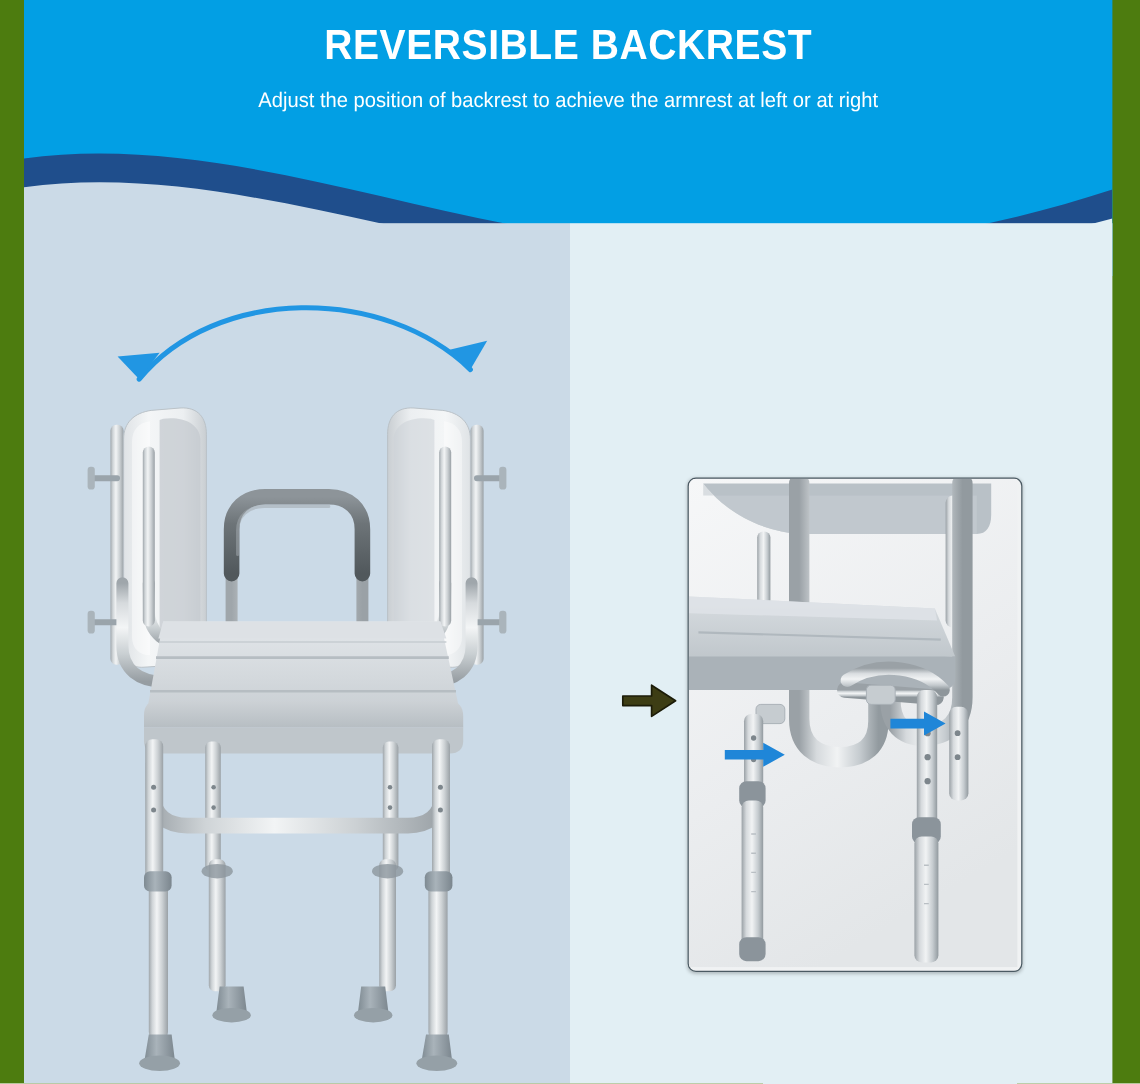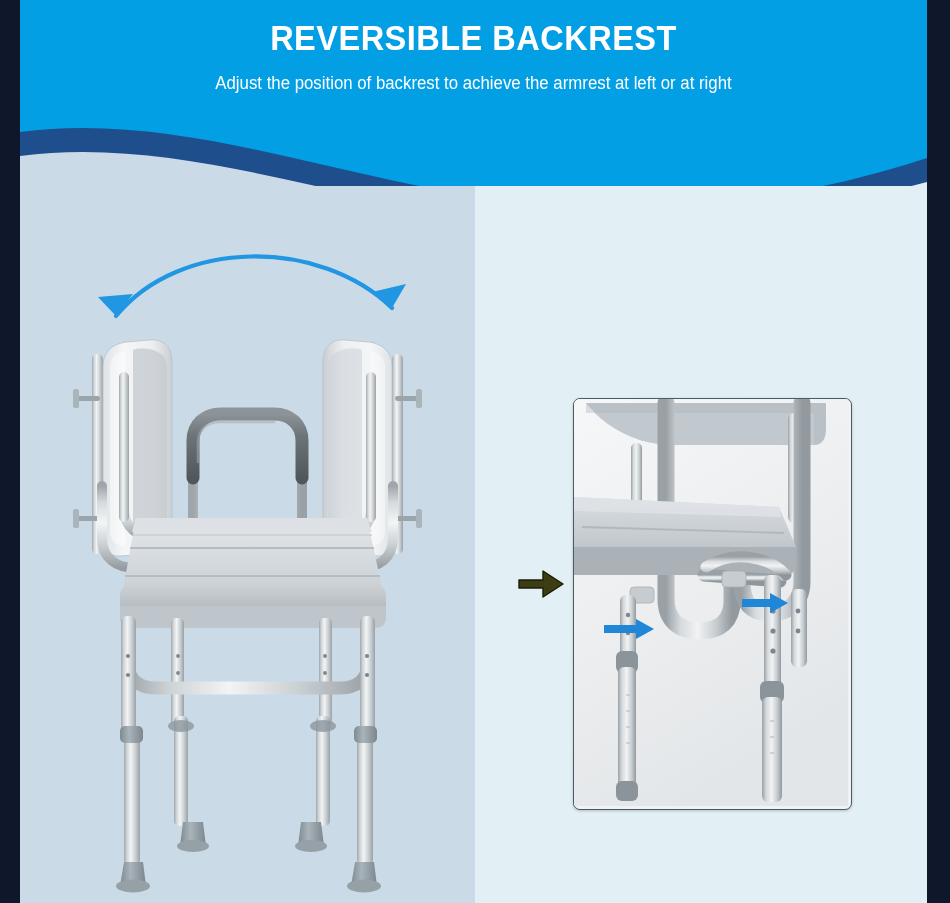--- a/index.html
+++ b/index.html
@@ -8,21 +8,21 @@
     background: #ffffff;
   }
   body {
     font-family: "Liberation Sans", sans-serif;
   }
   #page {
     position: relative;
     width: 950px;
     height: 903px;
     overflow: hidden;
-    background: #0f172a;
+    background: #4d7c0f;
   }
 
   
   #header-band {
     position: absolute;
     left: 20px;
     top: 0;
     width: 907px;
     height: 230px;
     overflow: hidden;

